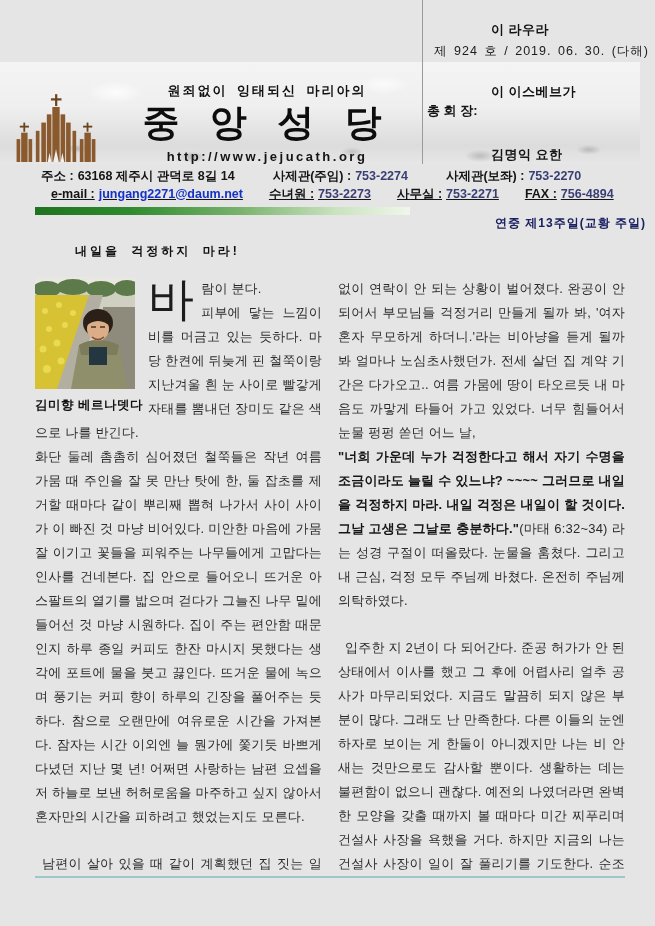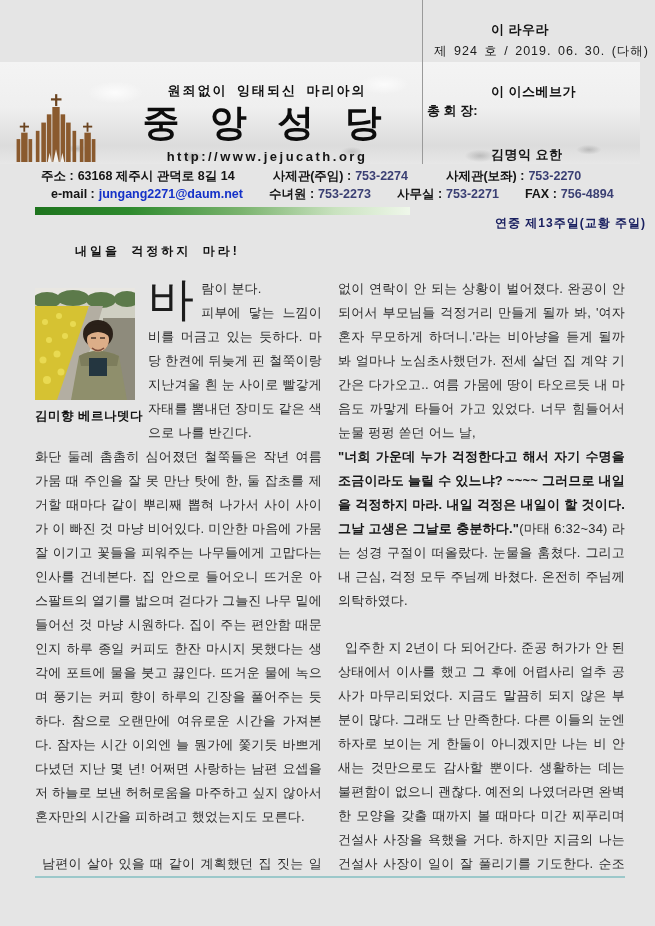--- a/index.html
+++ b/index.html
@@ -33,42 +33,42 @@
   .site-url { font-size:13px; font-weight:bold; color:#141414; letter-spacing:2.5px; margin-top:4px; }
   .staff-block { width:218px; border-left:1px solid #9a9a9a; padding:7px 0 0 4px; }
   .staff-row { display:flex; font-size:13px; font-weight:bold; color:#141414; line-height:18.5px; }
   .staff-label { width:64px; flex:0 0 64px; }
   .staff-value { letter-spacing:.5px;margin-top:44px; }
 
   
   .contact { position:absolute; top:168px; left:41px; width:600px; font-size:12.5px; font-weight:bold; color:#141414; }
   .contact-row { display:flex; line-height:17.5px; }
   .contact-row.r1 { gap:38px; }
-  .contact-row.r2 { gap:26px; padding-left:10px; }
+  .contact-row.r2 { gap:26px; padding-left:10px;text-decoration:underline; }
   .c-val { color:#3a3f73; margin-left:4px; }
   .c-val.black { color:#141414; }
   .c-val.email { color:#1431c8; }
 
   
   .sunday-row { position:absolute; top:197px; left:35px; width:613px; height:28px; }
   .green-bar { position:absolute; left:0; top:10px; width:375px; height:8px;
     background:linear-gradient(to right,#1e741e 0%,#2e8a2e 25%,#7ab36e 55%,#c9e2bf 80%,#eff7ea 100%); }
   .sunday-title { position:absolute; right:2px; top:18px; font-size:12px; font-weight:bold; color:#1a2060; letter-spacing:1px; }
 
   
   .article-title { position:absolute; top:243px; left:75px; font-size:12px; font-weight:bold; color:#0f0f0f; letter-spacing:3px; word-spacing:5px; }
 
   .columns { position:absolute; top:277px; left:35px; width:590px; height:598px; display:flex; gap:16px; overflow:hidden; }
   .col { width:287px; flex:0 0 287px; font-size:13px; line-height:24px; text-align:justify; word-break:break-all; color:#2b2b2b; letter-spacing:.2px; }
   .col p { margin:0; }
   .col p.spaced { margin-top:23px; }
   .col p.indent { text-indent:7px; }
   .col b { color:#151515; }
 
-  figure.author { float:left; width:103px; margin:11px 10px 2px 0; text-align:center; }
+  figure.author { float:left; width:103px; margin:0 10px 2px 0; text-align:center; }
   .photo-frame { width:100px; height:112px; display:block; }
   figcaption { font-size:12.5px; font-weight:bold; color:#111; margin-top:4px; white-space:nowrap; letter-spacing:.5px; }
 
   .dropcap { float:left; font-size:46px; line-height:40px; padding:2px 7px 0 0; color:#1c1c1c; }
 
   .bottom-rule { position:absolute; top:876px; left:35px; width:590px; height:2px; background:#9cc8ca; }
 </style>
 </head>
 <body>
 

